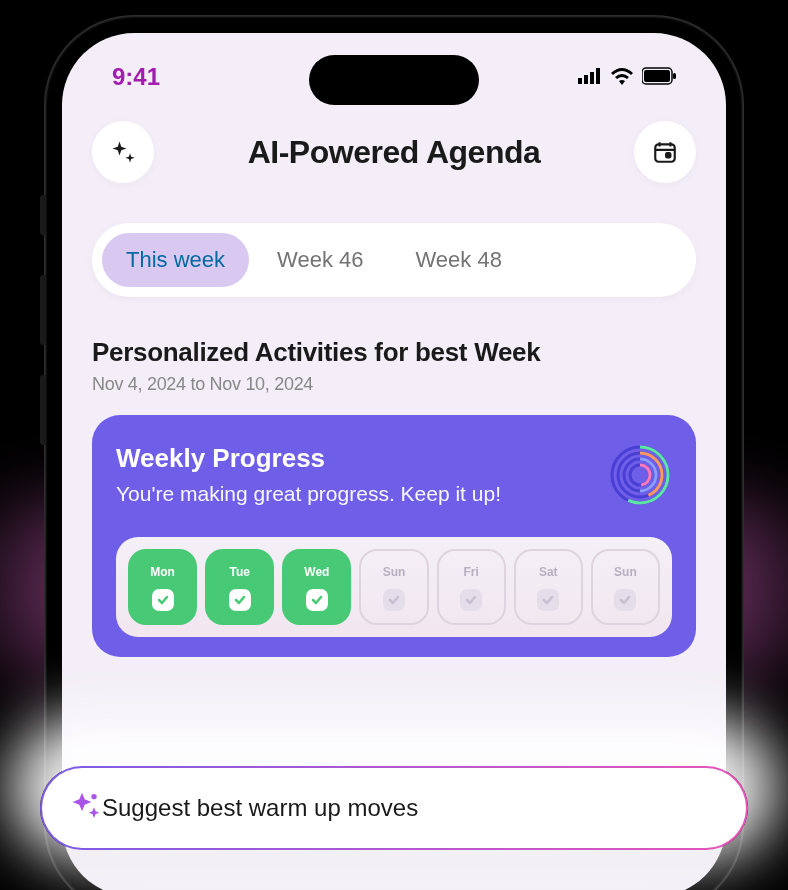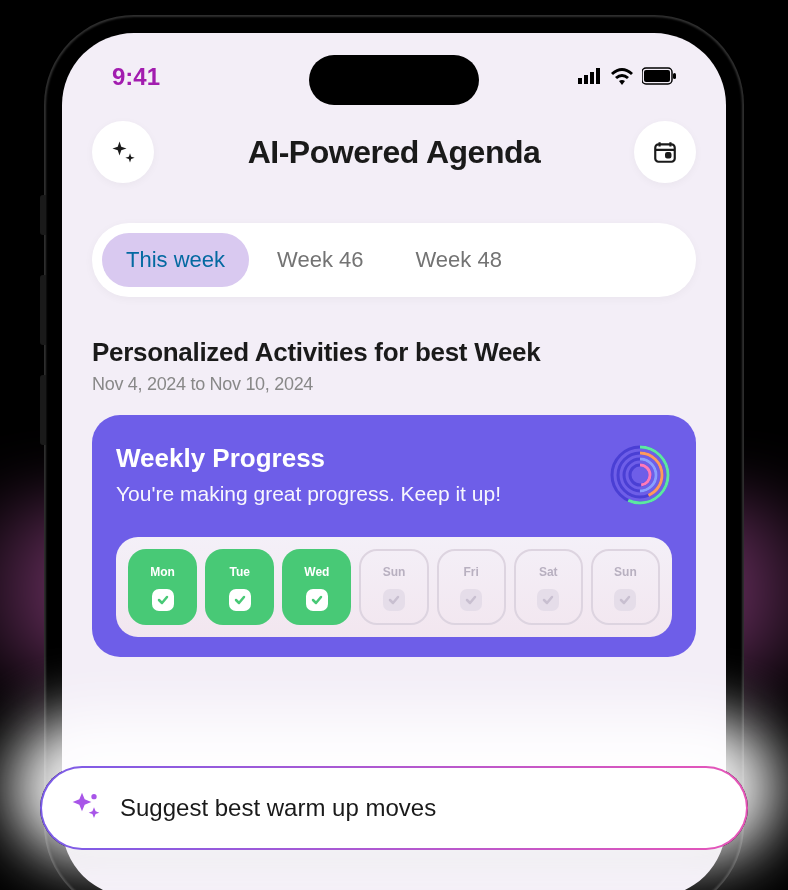--- a/index.html
+++ b/index.html
@@ -234,21 +234,20 @@
       background: linear-gradient(90deg, #7b5ce8, #e755b8);
       border-radius: 44px;
       box-shadow: 0 -20px 60px 30px rgba(255,255,255,0.95), 0 10px 30px rgba(0,0,0,0.1);
     }
     .suggest-inner {
       background: #fff;
       border-radius: 42px;
       padding: 22px 28px;
       display: flex;
       align-items: center;
-      gap: 18px;
     }
     .suggest-text {
       font-size: 24px;
       font-weight: 500;
       color: #1a1a1a;
     }
     .sparkle-icon {
       flex-shrink: 0;
     }
   </style>

